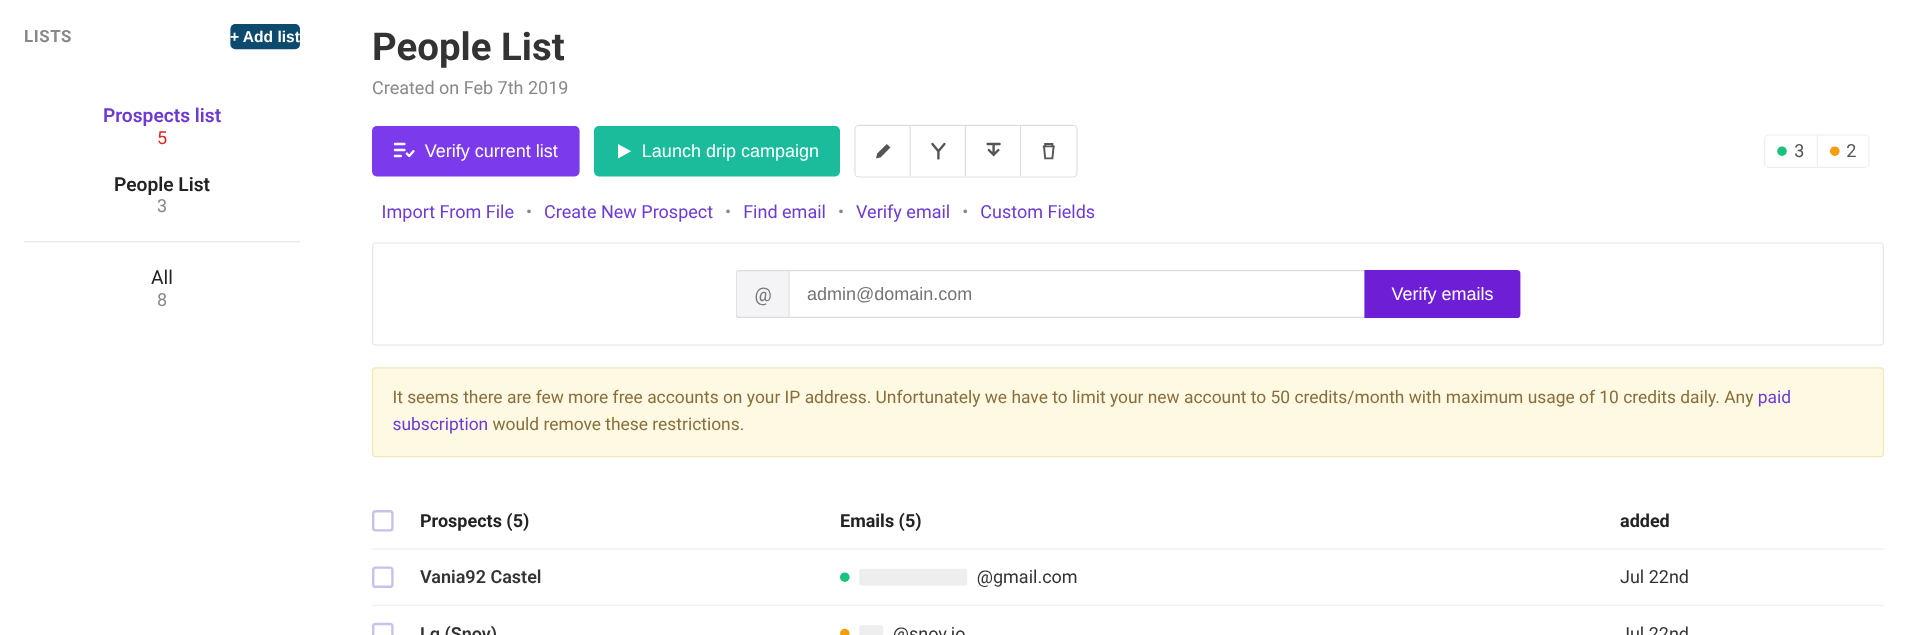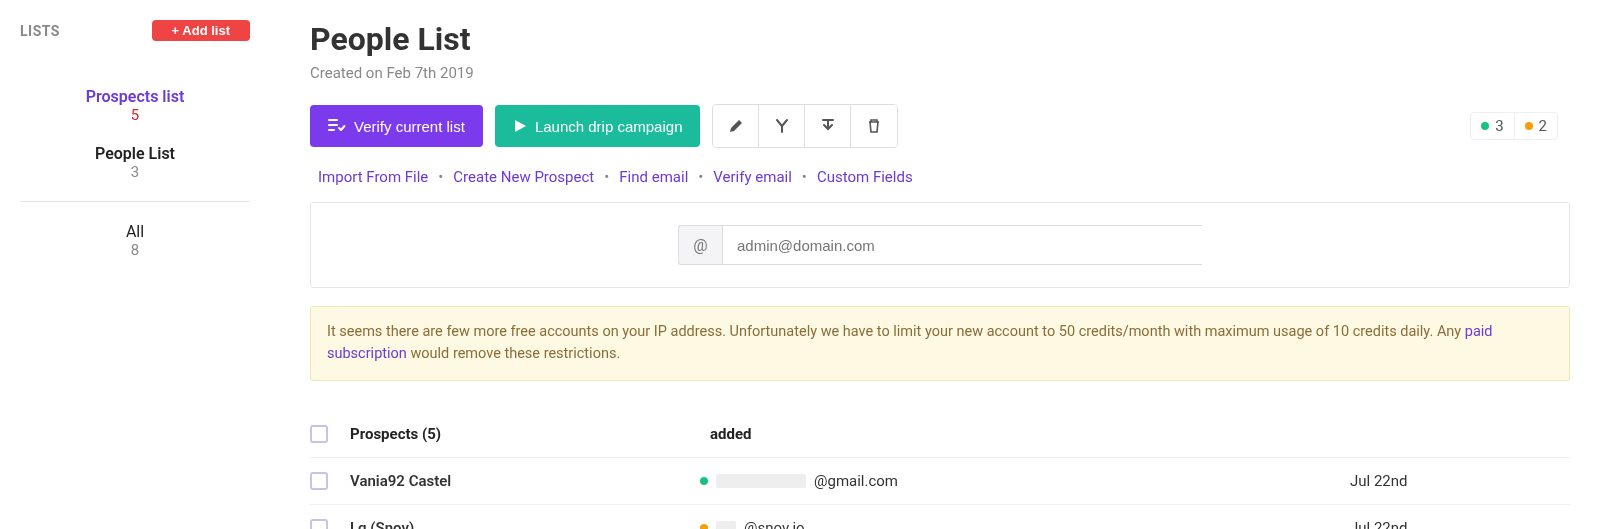--- a/index.html
+++ b/index.html
@@ -3,21 +3,21 @@
 <meta charset="utf-8">
 <style>
   * { box-sizing: border-box; margin: 0; padding: 0; }
   html, body { font-family: -apple-system, BlinkMacSystemFont, "Segoe UI", Roboto, Arial, sans-serif; background:#fff; color:#333; }
   .app { display:flex; width:1600px; min-height:529px; padding:20px 30px 10px 20px; }
 
   
   .sidebar { width:250px; flex-shrink:0; padding-right:20px; }
   .sidebar-head { display:flex; align-items:center; justify-content:space-between; margin-bottom:36px; }
   .sidebar-title { font-size:14px; font-weight:700; color:#888; letter-spacing:0.5px; }
-  .add-list-btn { background:#ef4444; color:#fff; border:none; border-radius:4px; padding:3px 20px; font-size:13px; font-weight:600; cursor:pointer;text-align:center; }
+  .add-list-btn { background:#0c4a6e; color:#fff; border:none; border-radius:4px; padding:3px 0; font-size:13px; font-weight:600; cursor:pointer;text-align:center; }
 
   .list-item { display:flex; align-items:center; justify-content:space-between; padding:10px 2px; font-size:16px; cursor:pointer;flex-direction:column; }
   .list-item-active .list-item-label { color:#6e3ad4; }
   .list-item-active .list-item-count { color:#e02424; }
   .list-item-label { color:#222;  font-weight:600;}
   .list-item-count { color:#888; font-size:15px; }
   .list-divider { border:0; border-top:1px solid #e5e5e5; margin:10px 0; }
 
   
   .main { flex:1; padding-left:40px; position:relative; }
@@ -167,33 +167,35 @@
         <span class="sub-sep">•</span>
       <a>Verify email</a>
         <span class="sub-sep">•</span>
       <a>Custom Fields</a>
     </div>
 
     <div class="verify-box">
       <div class="verify-inner">
         <span class="at-cell">@</span>
         <input class="verify-input" type="text" placeholder="admin@domain.com" style="">
+        <button class="verify-btn">Verify emails</button>
       </div>
     </div>
 
     <div class="alert">
       <span>It seems there are few more free accounts on your IP address. Unfortunately we have to limit your new account to 50 credits/month with maximum usage of 10 credits daily. Any </span><a>paid subscription</a><span> would remove these restrictions.</span>
     </div>
 
     <div class="table">
       <div class="tr tr-head">
         <div>
             <div class="cb"></div>
           </div>
         <div>Prospects (5)</div>
+        <div>Emails (5)</div>
         <div class="right">added</div>
       </div>
 
       <div class="tr tr-row">
         <div>
             <div class="cb"></div>
           </div>
         <div class="name">Vania92 Castel</div>
         <div class="email-cell">
           <span class="dot dot-green"></span>

